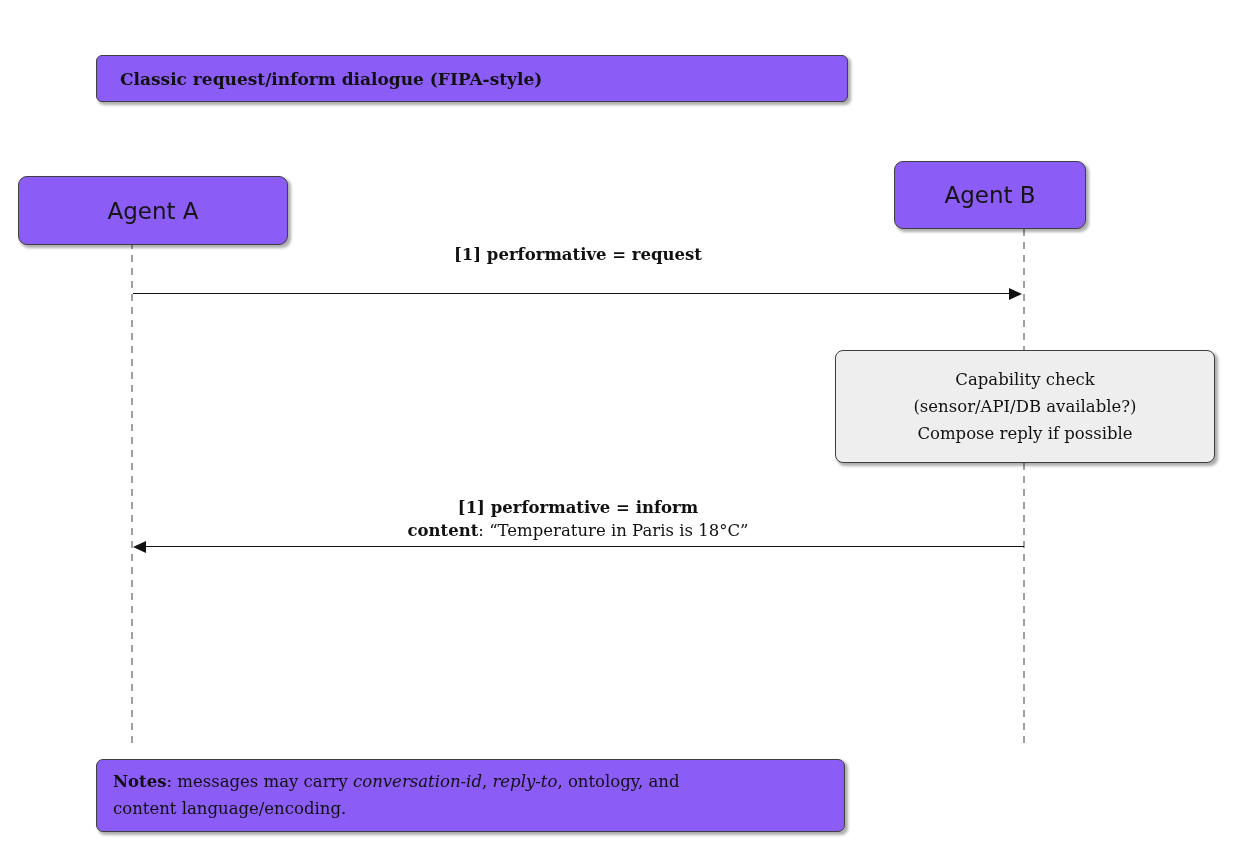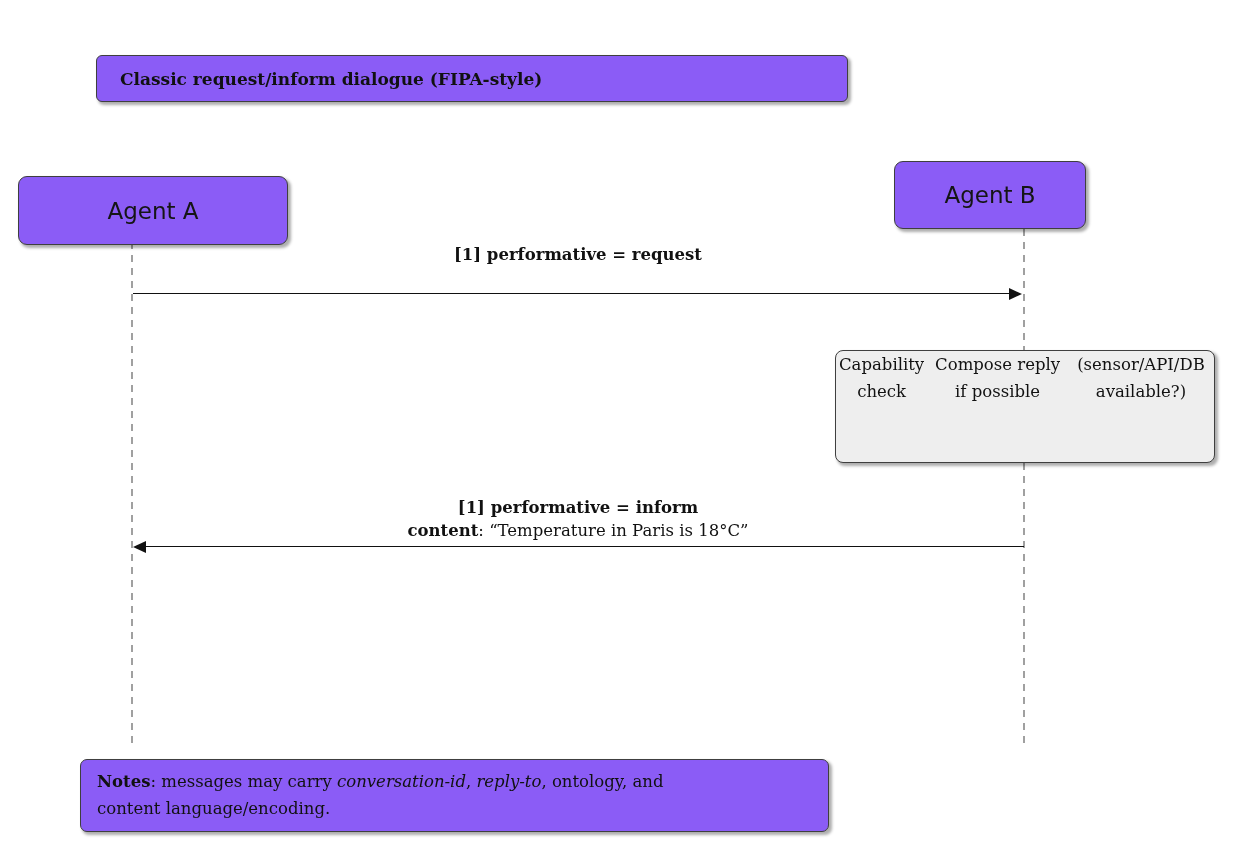--- a/index.html
+++ b/index.html
@@ -68,27 +68,27 @@
   }
   .head-left {
     left: 133px; top: 541px;
     border-top: 6px solid transparent;
     border-bottom: 6px solid transparent;
     border-right: 13px solid #111111;
   }
   .cap-box {
     left: 835px; top: 350px; width: 380px; height: 113px;
     background: #eeeeee;
-    display: flex; flex-direction: row;
-    align-items: flex-start; justify-content: center;
+    display: flex; flex-direction: column;
+    align-items: center; justify-content: center;
     text-align: center;
     font-size: 16.5px; line-height: 27px;
   }
   .notes-box {
-    left: 80px; top: 759px; width: 749px; height: 73px;
+    left: 96px; top: 759px; width: 749px; height: 73px;
     border-radius: 7px;
     padding: 8px 14px 0 16px;
     font-size: 16.5px; line-height: 27px;
   }
 </style>
 </head>
 <body>
 
 <div class="abs box title-box">
   <span>Classic request/inform dialogue (FIPA-style)</span>
@@ -105,22 +105,22 @@
 <div class="abs lifeline lifeline-b"></div>
 
 <div class="abs msg-label msg1-label">
   <div class="hdr">[1] performative = request</div>
 </div>
 <div class="abs arrow-line arrow1-line"></div>
 <div class="abs arrowhead head-right"></div>
 
 <div class="abs box cap-box">
   <div>Capability check</div>
+  <div>(sensor/API/DB available?)</div>
   <div>Compose reply if possible</div>
-  <div>(sensor/API/DB available?)</div>
 </div>
 
 <div class="abs msg-label msg2-label">
   <div class="hdr">[1] performative = inform</div>
   <div><span class="b">content</span><span>: “Temperature in Paris is 18°C”</span></div>
 </div>
 <div class="abs arrow-line arrow2-line"></div>
 <div class="abs arrowhead head-left"></div>
 
 <div class="abs box notes-box">

